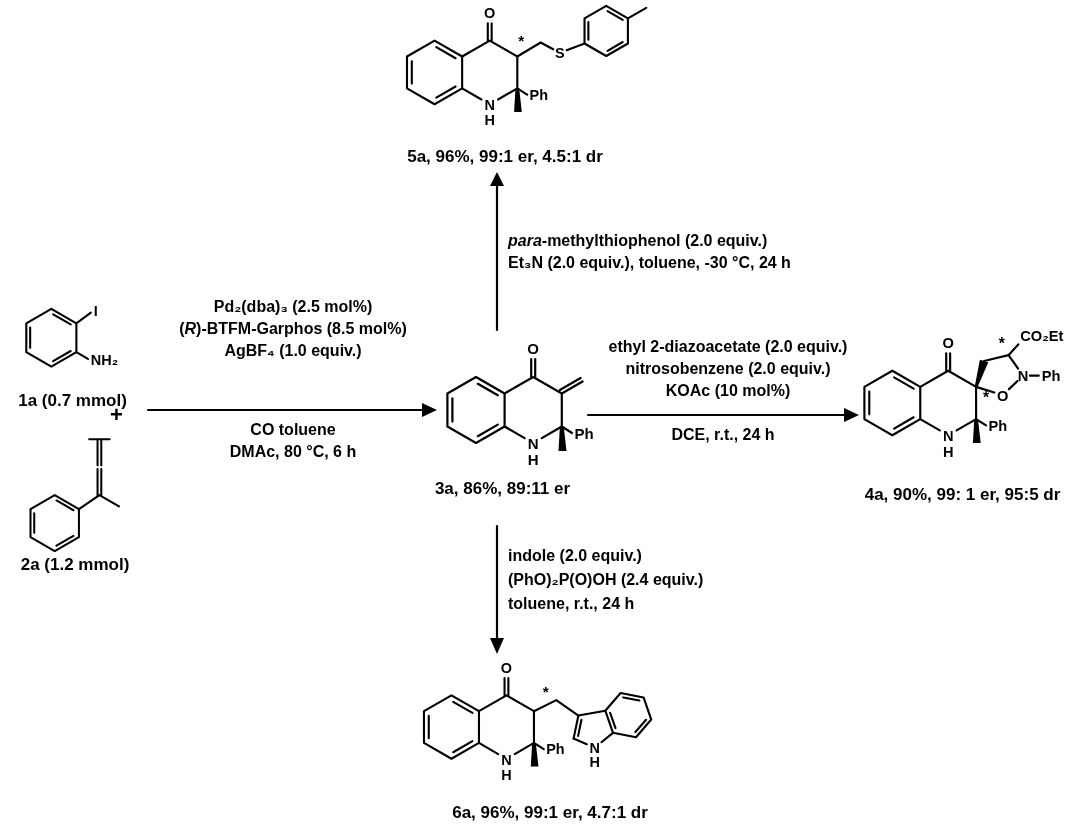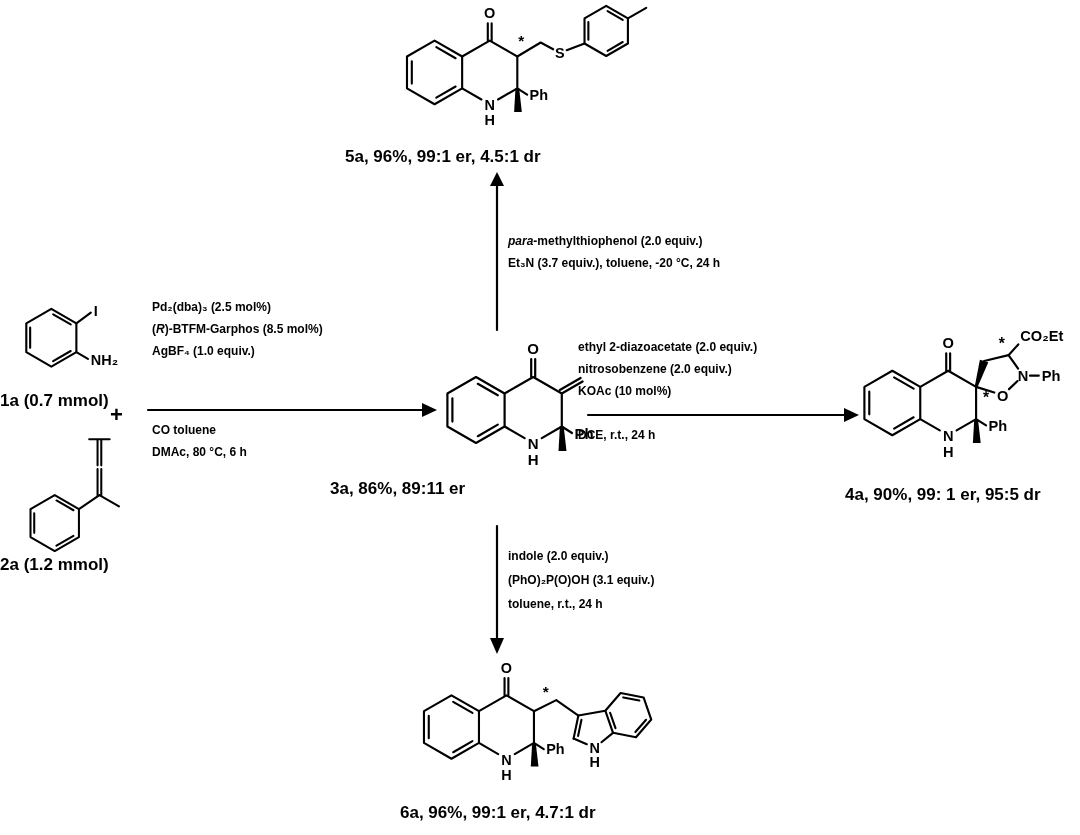--- a/index.html
+++ b/index.html
@@ -1,22 +1,22 @@
 <!DOCTYPE html>
 <html><head>
 <meta charset="utf-8">
 <style>
   * { margin:0; padding:0; box-sizing:border-box; }
   html,body { width:1080px; height:835px; overflow:hidden; }
   body { position:relative; background:#fff; color:#000;
          font-family:"Liberation Sans","DejaVu Sans",sans-serif; }
   .cap, .cond { position:absolute; font-weight:bold; white-space:nowrap; }
   .cap  { font-size:17px; line-height:21px; }
-  .cond { font-size:12px; line-height:22px; }
-  .center { }
+  .cond { font-size:16px; line-height:22px; }
+  .center { text-align:center; }
   .it { font-style:italic; }
   .plus { position:absolute; font-weight:bold; font-size:22px; }
   svg.struct, svg.arrow { position:absolute; overflow:visible; }
   .bonds { stroke:#000; stroke-width:2.2; fill:none; stroke-linecap:round; stroke-linejoin:round; }
   .atom { font:bold 15px "Liberation Sans","DejaVu Sans",sans-serif; fill:#000; stroke:none; text-anchor:middle; }
   .atom.start { text-anchor:start; }
   .star { font:bold 16px "Liberation Sans","DejaVu Sans",sans-serif; fill:#000; stroke:none; text-anchor:middle; }
   .head { fill:#000; stroke:none; }
 </style>
 </head>
@@ -53,21 +53,21 @@
   <text class="star" x="130" y="48">*</text>
 </svg>
 <div class="cap center" style="left:345px;top:146px;width:320px">5a, 96%, 99:1 er, 4.5:1 dr</div>
 
 <svg class="arrow" style="left:486px;top:170px" width="22" height="165" viewBox="0 0 22 165">
   <path class="bonds" d="M11,160 L11,16"></path>
   <polygon class="head" points="4,16 18,16 11,2"></polygon>
 </svg>
 <div class="cond" style="left:508px;top:230px;width:360px">
   <div><span class="it">para</span><span>-methylthiophenol (2.0 equiv.)</span></div>
-  <div>Et₃N (3.7 equiv.), toluene, -20 °C, 24 h</div>
+  <div>Et₃N (2.0 equiv.), toluene, -30 °C, 24 h</div>
 </div>
 
 <svg class="struct" style="left:8px;top:278px" width="130" height="106" viewBox="0 0 135 110">
   <g class="bonds">
     <path d="M45,32 L71,47 L71,77 L45,92 L19,77 L19,47 Z"></path>
     <path d="M46.9,37.7 L65.1,48.2 M65.1,75.8 L46.9,86.3 M23,72.5 L23,51.5"></path>
     <path d="M71,47 L86,36 M71,77 L83,84"></path>
   </g>
   <text class="atom start" x="89" y="39">I</text>
   <text class="atom start" x="86" y="90">NH₂</text>
@@ -138,21 +138,21 @@
   <text class="star" x="152" y="30">*</text>
 </svg>
 <div class="cap center" style="left:845px;top:484px;width:235px">4a, 90%, 99: 1 er, 95:5 dr</div>
 
 <svg class="arrow" style="left:486px;top:524px" width="22" height="132" viewBox="0 0 22 132">
   <path class="bonds" d="M11,2 L11,116"></path>
   <polygon class="head" points="4,114 18,114 11,130"></polygon>
 </svg>
 <div class="cond" style="left:508px;top:544px;width:330px;line-height:24px">
   <div>indole (2.0 equiv.)</div>
-  <div>(PhO)₂P(O)OH (3.1 equiv.)</div>
+  <div>(PhO)₂P(O)OH (2.4 equiv.)</div>
   <div>toluene, r.t., 24 h</div>
 </div>
 
 <svg class="struct" style="left:413px;top:650px" width="250" height="157" viewBox="0 0 260 163">
   <use href="#qcore" y="5"></use>
   <g class="bonds">
     <path d="M125.8,63.5 L149,52 M149,52 L172,68"></path>
     <path d="M172,68 L167,92 M175.2,72.4 L171.7,89.2"></path>
     <path d="M167,92 L180.7,97.9 M196,95.8 L208,86 M208,86 L200,63 M200,63 L172,68"></path>
     <path d="M200,63 L215.9,44.6 L239.8,49.2 L247.8,72.2 L231.9,90.6 L208,86"></path>

